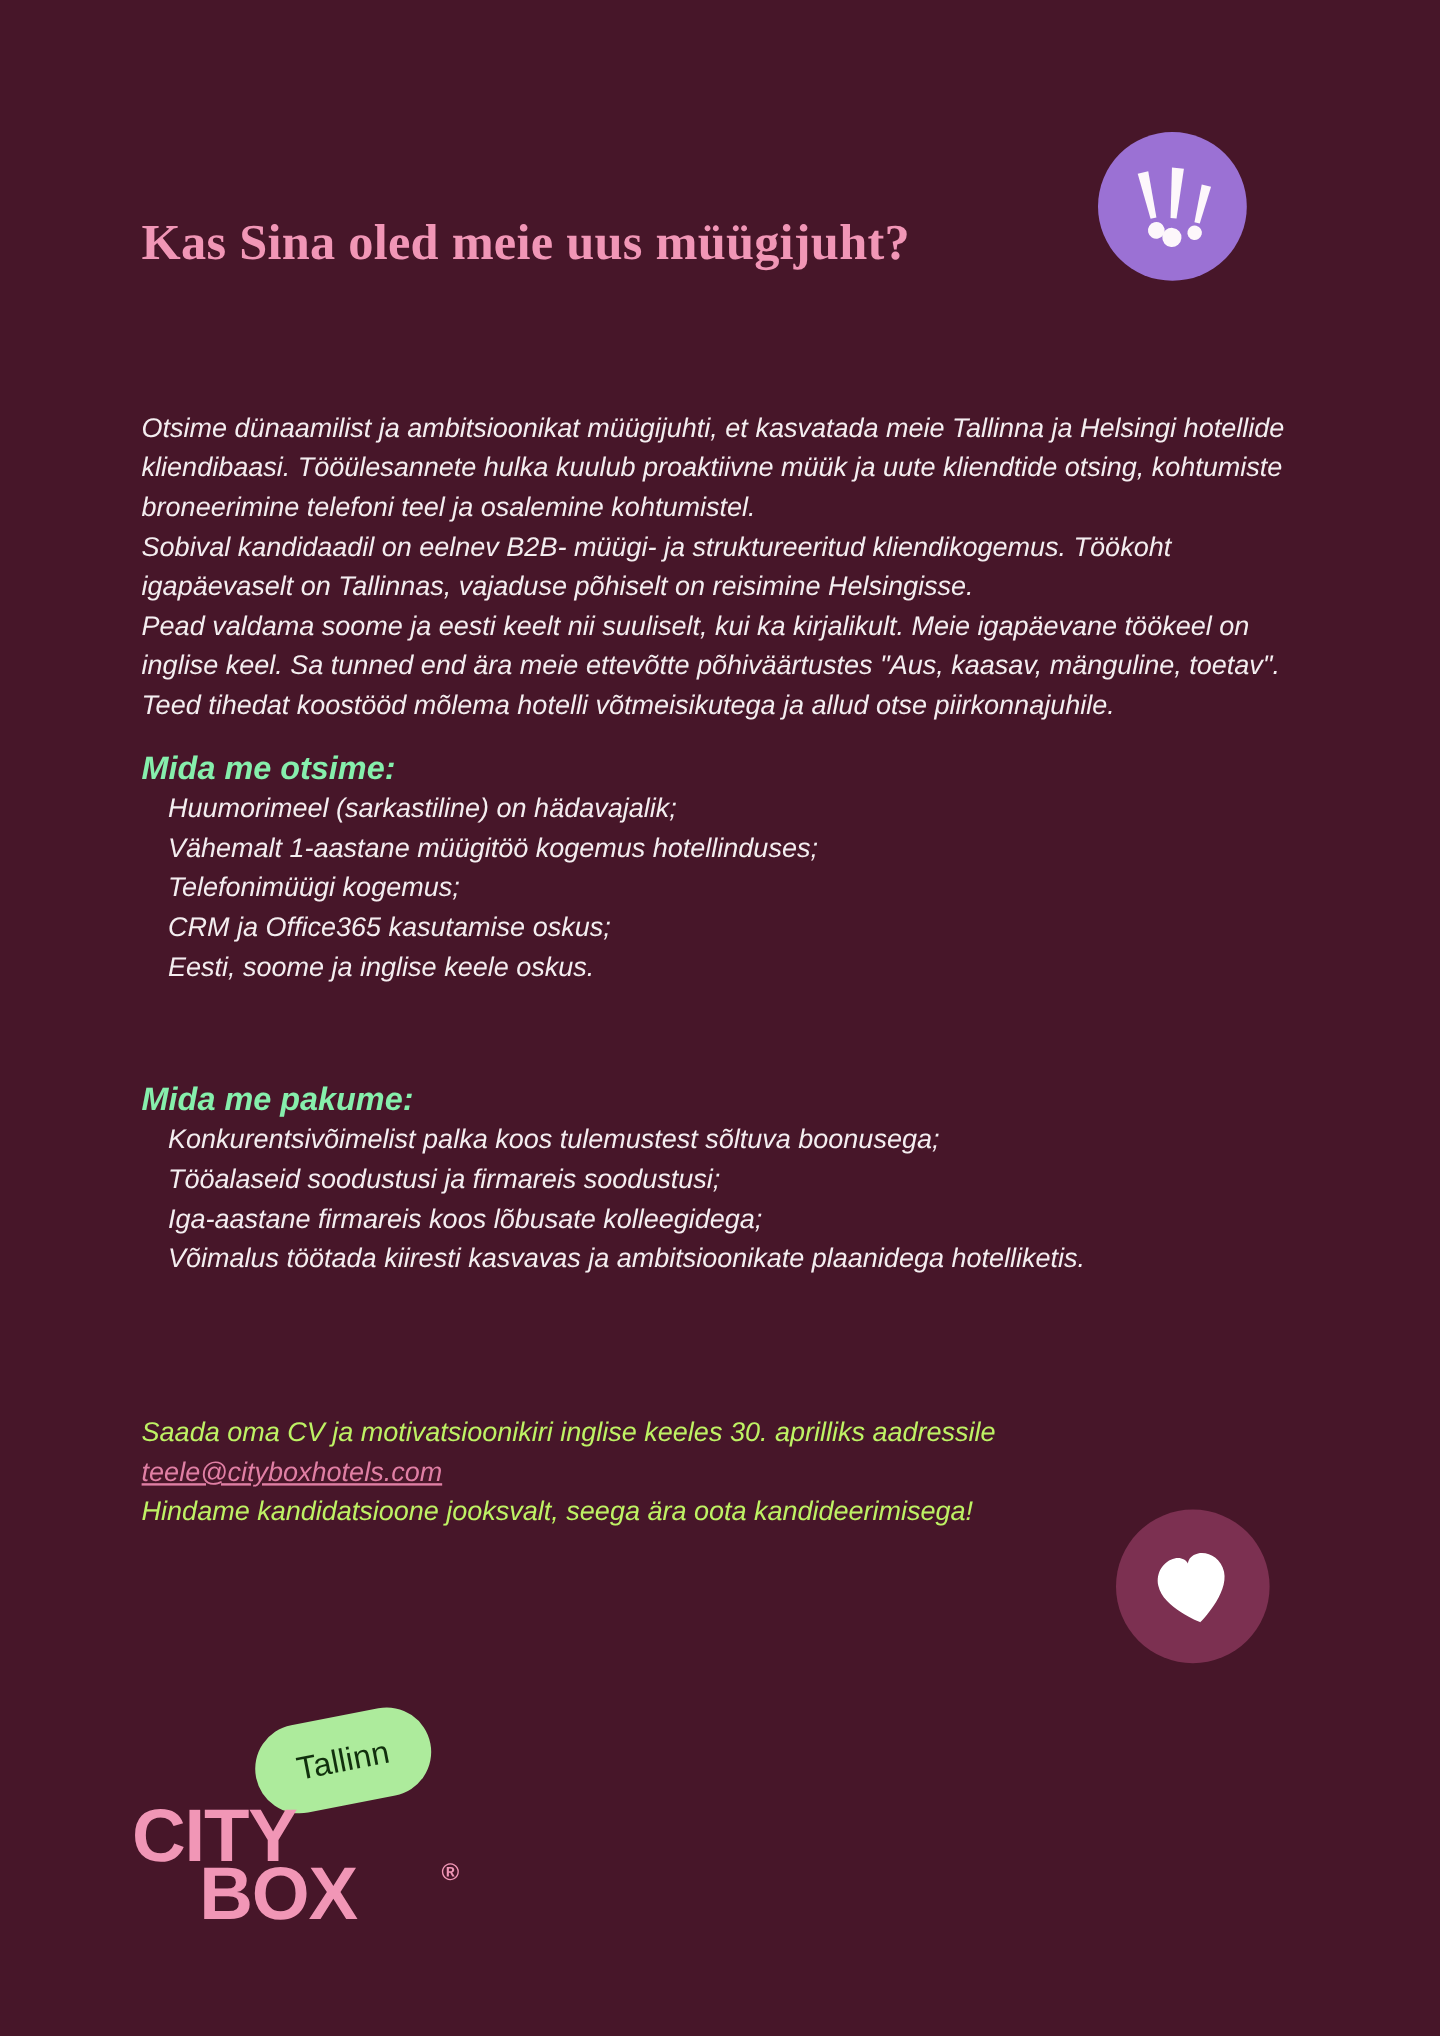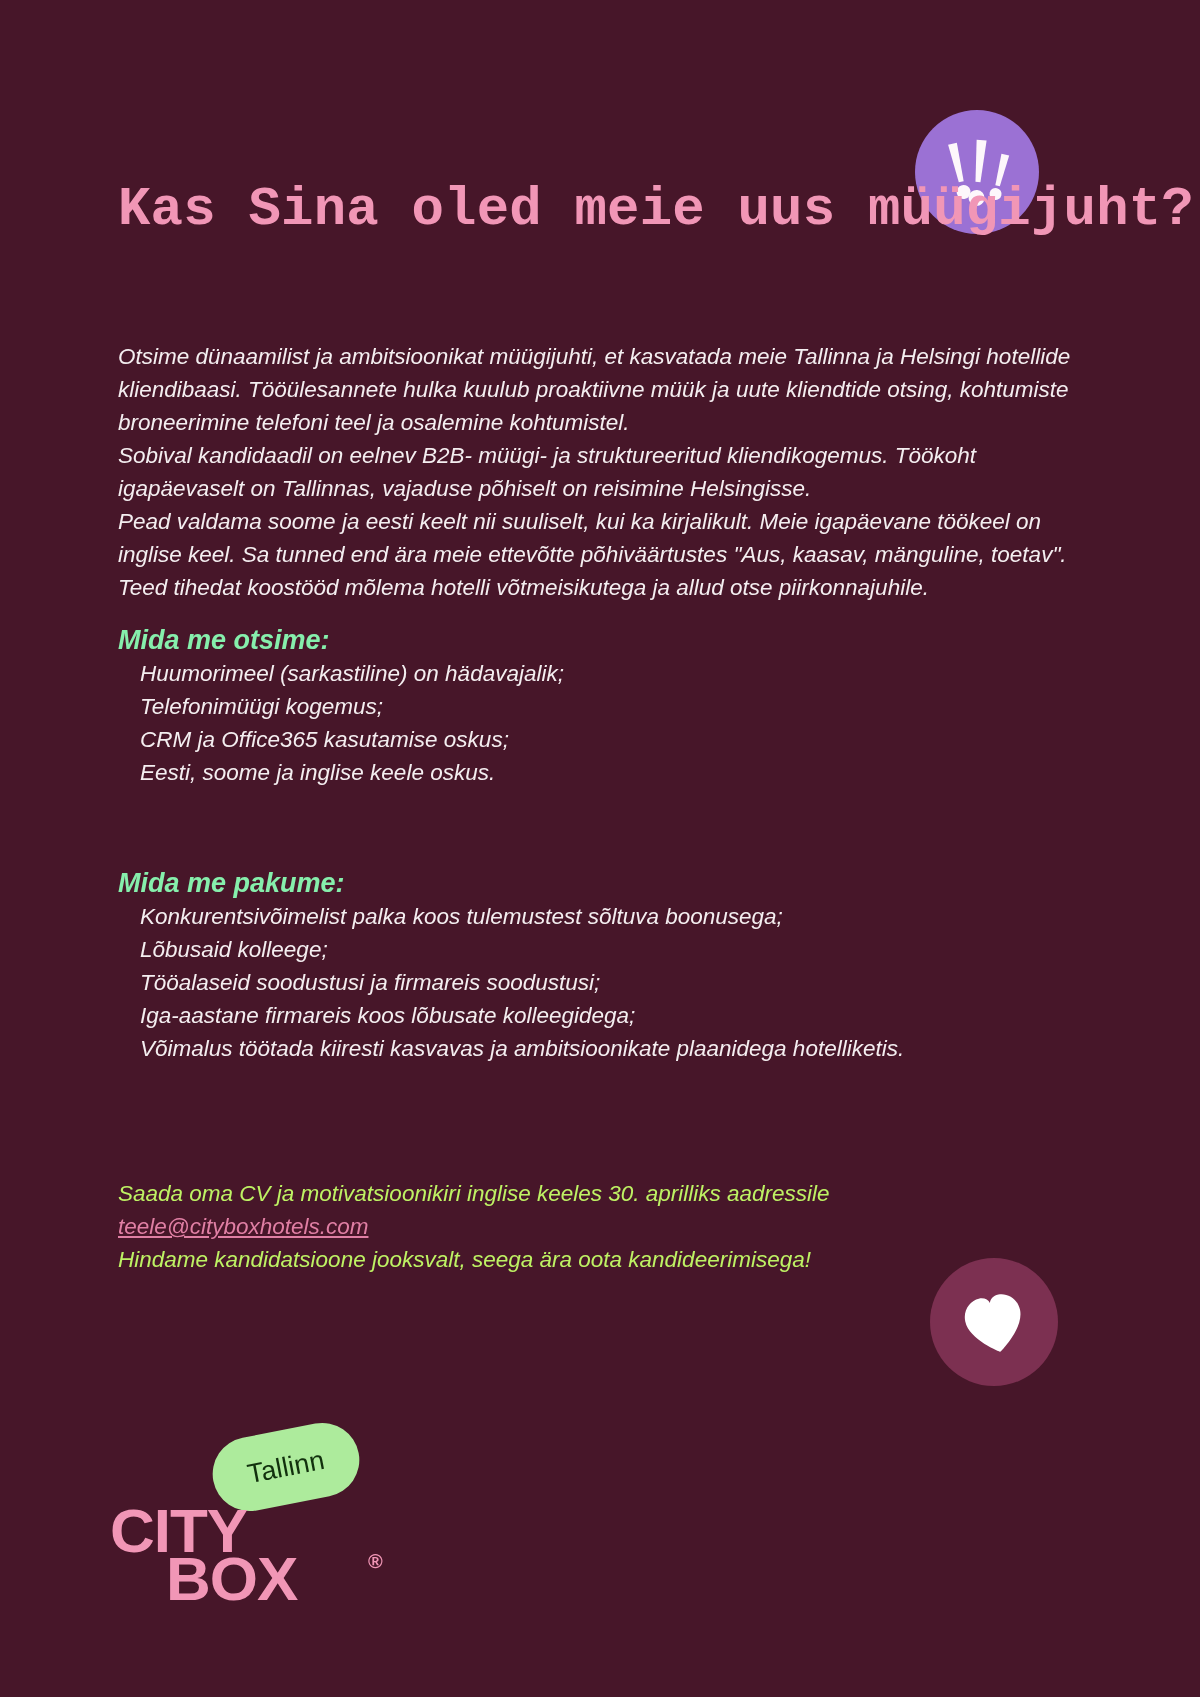--- a/index.html
+++ b/index.html
@@ -47,23 +47,23 @@
     border-radius: 50%;
     background: #7c3051;
   }
   .heart-badge svg { display: block; width: 128px; height: 128px; }
 
   
   .headline {
     position: absolute;
     left: 118px;
     top: 180px;
-    font-family: Liberation Mono, monospace;
-    font-weight: 700;
-    font-size: 54px;
+    font-family: Liberation Serif, serif;
+    font-weight: 700;
+    font-size: 42px;
     line-height: 1.1;
     letter-spacing: 0.2px;
     color: #f196b6;
     white-space: nowrap;
   }
 
   
   .content {
     position: absolute;
     left: 118px;
@@ -196,31 +196,31 @@
 
     <p class="para">Otsime dünaamilist ja ambitsioonikat müügijuhti, et kasvatada meie Tallinna ja Helsingi hotellide kliendibaasi. Tööülesannete hulka kuulub proaktiivne müük ja uute kliendtide otsing, kohtumiste broneerimine telefoni teel ja osalemine kohtumistel.</p>
     <p class="para">Sobival kandidaadil on eelnev B2B- müügi- ja struktureeritud kliendikogemus.  Töökoht igapäevaselt on Tallinnas, vajaduse põhiselt on reisimine Helsingisse.</p>
     <p class="para">Pead valdama soome ja eesti keelt nii suuliselt, kui ka kirjalikult. Meie igapäevane töökeel on inglise keel. Sa tunned end ära meie ettevõtte põhiväärtustes "Aus, kaasav, mänguline, toetav". Teed tihedat koostööd mõlema hotelli võtmeisikutega ja allud otse piirkonnajuhile.</p>
 
     <div class="block-gap-sm"></div>
 
     <div class="section-title">Mida me otsime:</div>
     <ul class="bullet-list">
       <li>Huumorimeel (sarkastiline) on hädavajalik;</li>
+      <li>Vähemalt 1-aastane müügitöö kogemus hotellinduses;</li>
       <li>Telefonimüügi kogemus;</li>
       <li>CRM ja Office365 kasutamise oskus;</li>
       <li>Eesti, soome ja inglise keele oskus.</li>
     </ul>
 
     <div class="block-gap-lg"></div>
 
     <div class="section-title">Mida me pakume:</div>
     <ul class="bullet-list">
       <li>Konkurentsivõimelist palka koos tulemustest sõltuva boonusega;</li>
-      <li>Lõbusaid kolleege;</li>
       <li>Tööalaseid soodustusi ja firmareis soodustusi;</li>
       <li>Iga-aastane firmareis koos lõbusate kolleegidega;</li>
       <li>Võimalus töötada kiiresti kasvavas ja ambitsioonikate plaanidega hotelliketis.</li>
     </ul>
 
     <div class="block-gap-xl"></div>
 
     <div class="contact-line">Saada oma CV ja motivatsioonikiri inglise keeles 30. aprilliks aadressile</div>
     <div>
       <a class="email-link" href="#">teele@cityboxhotels.com</a>

